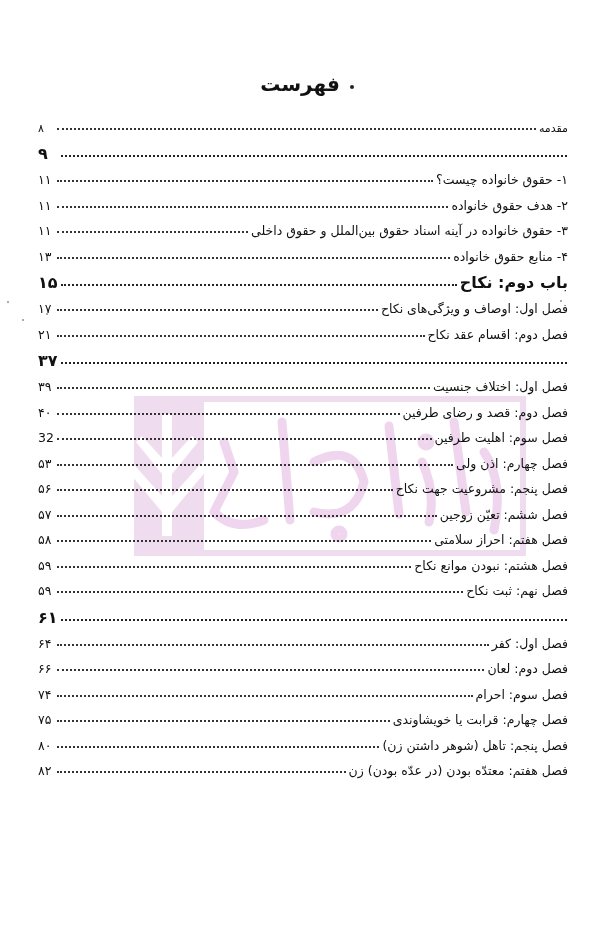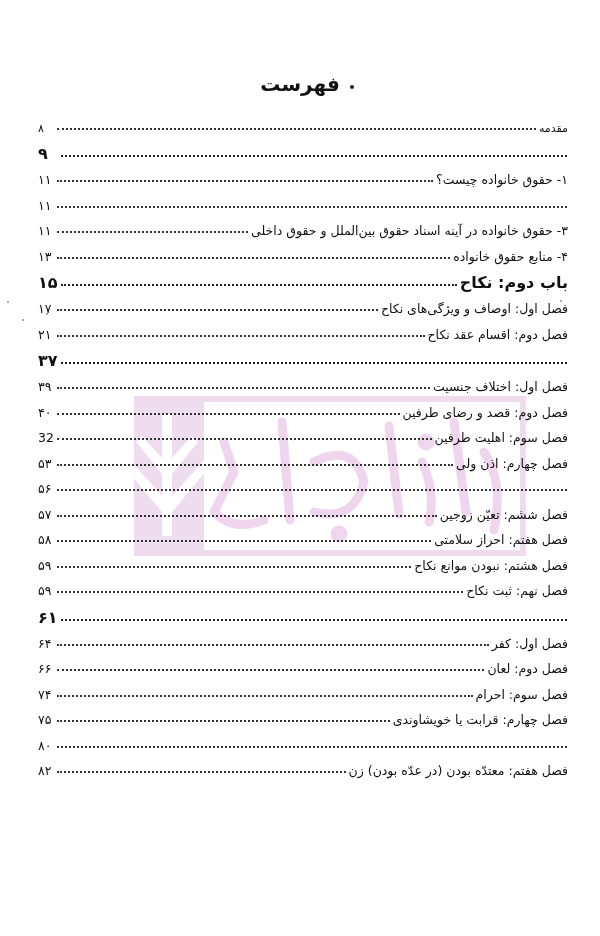--- a/index.html
+++ b/index.html
@@ -177,20 +177,21 @@
       <div class="row chapter">
         <span class="leader"></span>
         <span class="page-num">۹</span>
       </div>
       <div class="row entry">
         <span class="label">۱- حقوق خانواده چیست؟</span>
         <span class="leader"></span>
         <span class="page-num">۱۱</span>
       </div>
       <div class="row entry">
+        <span class="label">۲- هدف حقوق خانواده</span>
         <span class="leader"></span>
         <span class="page-num">۱۱</span>
       </div>
       <div class="row entry">
         <span class="label">۳- حقوق خانواده در آینه اسناد حقوق بین‌الملل و حقوق داخلی</span>
         <span class="leader"></span>
         <span class="page-num">۱۱</span>
       </div>
       <div class="row entry">
         <span class="label">۴- منابع حقوق خانواده</span>
@@ -230,20 +231,21 @@
         <span class="label">فصل سوم: اهلیت طرفین</span>
         <span class="leader"></span>
         <span class="page-num">32</span>
       </div>
       <div class="row entry">
         <span class="label">فصل چهارم: اذن ولی</span>
         <span class="leader"></span>
         <span class="page-num">۵۳</span>
       </div>
       <div class="row entry">
+        <span class="label">فصل پنجم: مشروعیت جهت نکاح</span>
         <span class="leader"></span>
         <span class="page-num">۵۶</span>
       </div>
       <div class="row entry">
         <span class="label">فصل ششم: تعیّن زوجین</span>
         <span class="leader"></span>
         <span class="page-num">۵۷</span>
       </div>
       <div class="row entry">
         <span class="label">فصل هفتم: احراز سلامتی</span>
@@ -278,20 +280,21 @@
         <span class="label">فصل سوم: احرام</span>
         <span class="leader"></span>
         <span class="page-num">۷۴</span>
       </div>
       <div class="row entry">
         <span class="label">فصل چهارم: قرابت یا خویشاوندی</span>
         <span class="leader"></span>
         <span class="page-num">۷۵</span>
       </div>
       <div class="row entry">
+        <span class="label">فصل پنجم: تاهل (شوهر داشتن زن)</span>
         <span class="leader"></span>
         <span class="page-num">۸۰</span>
       </div>
       <div class="row entry">
         <span class="label">فصل هفتم: معتدّه بودن (در عدّه بودن) زن</span>
         <span class="leader"></span>
         <span class="page-num">۸۲</span>
       </div>
     </div>
 

